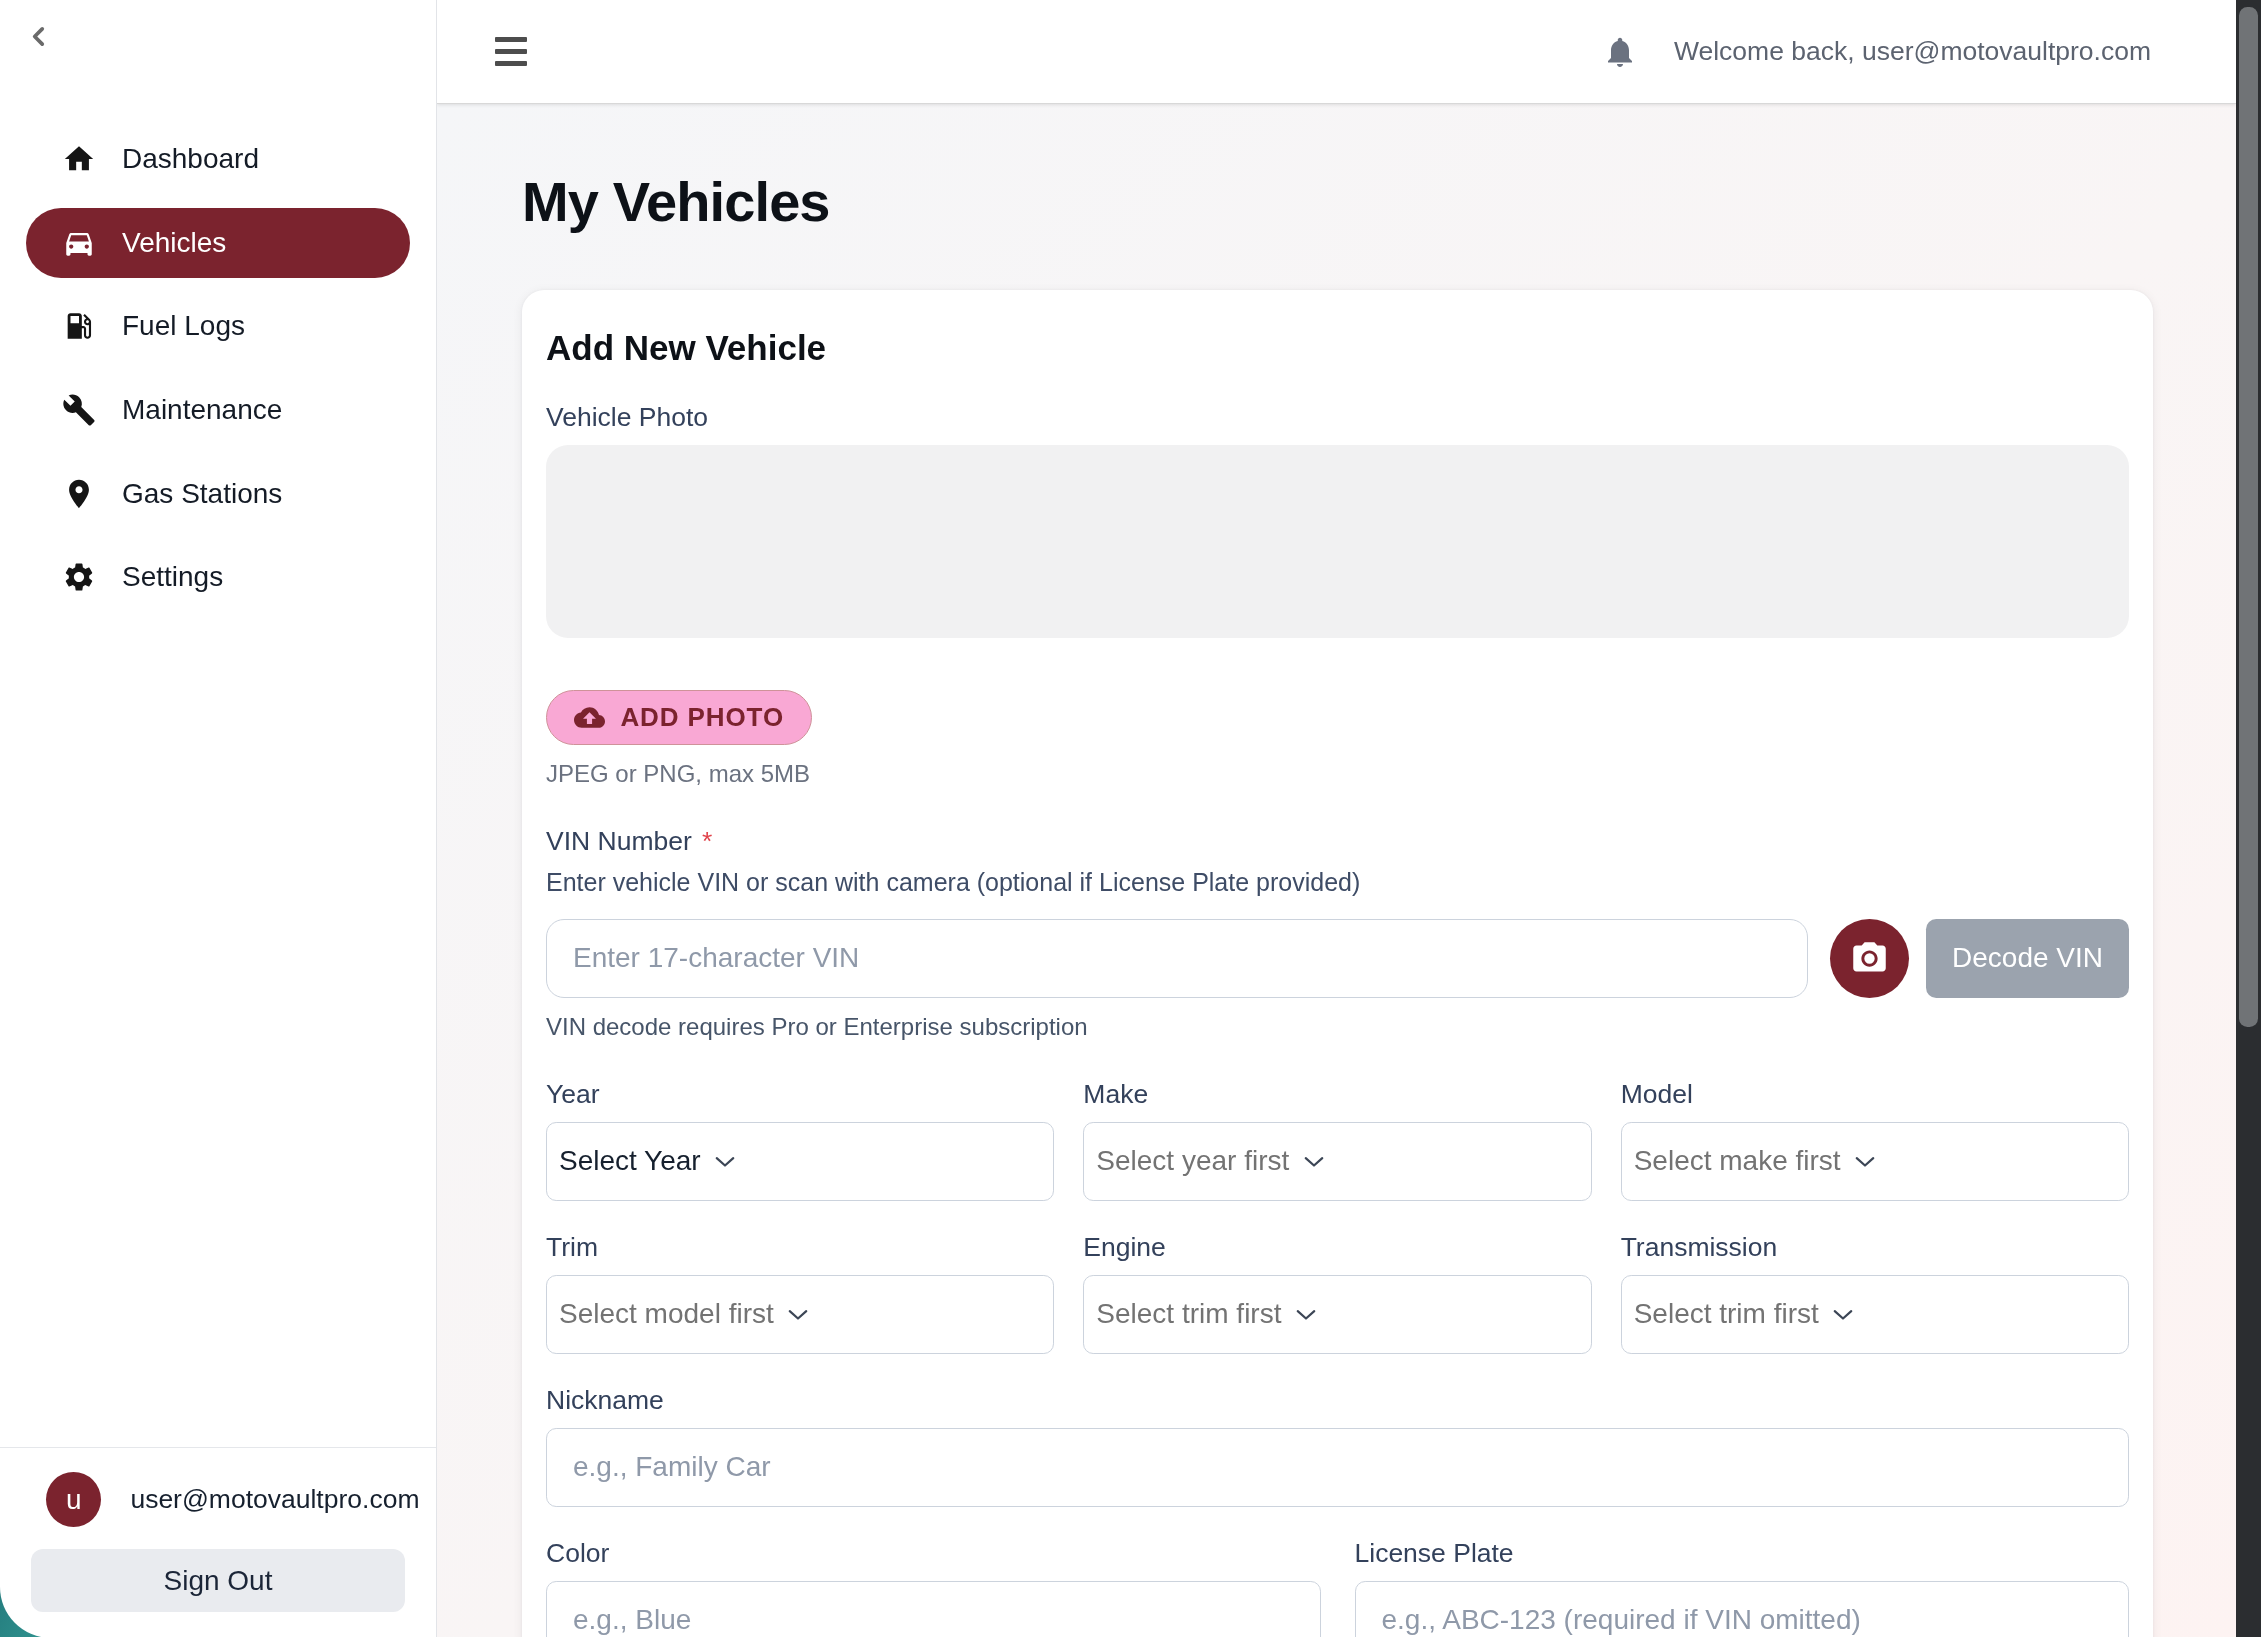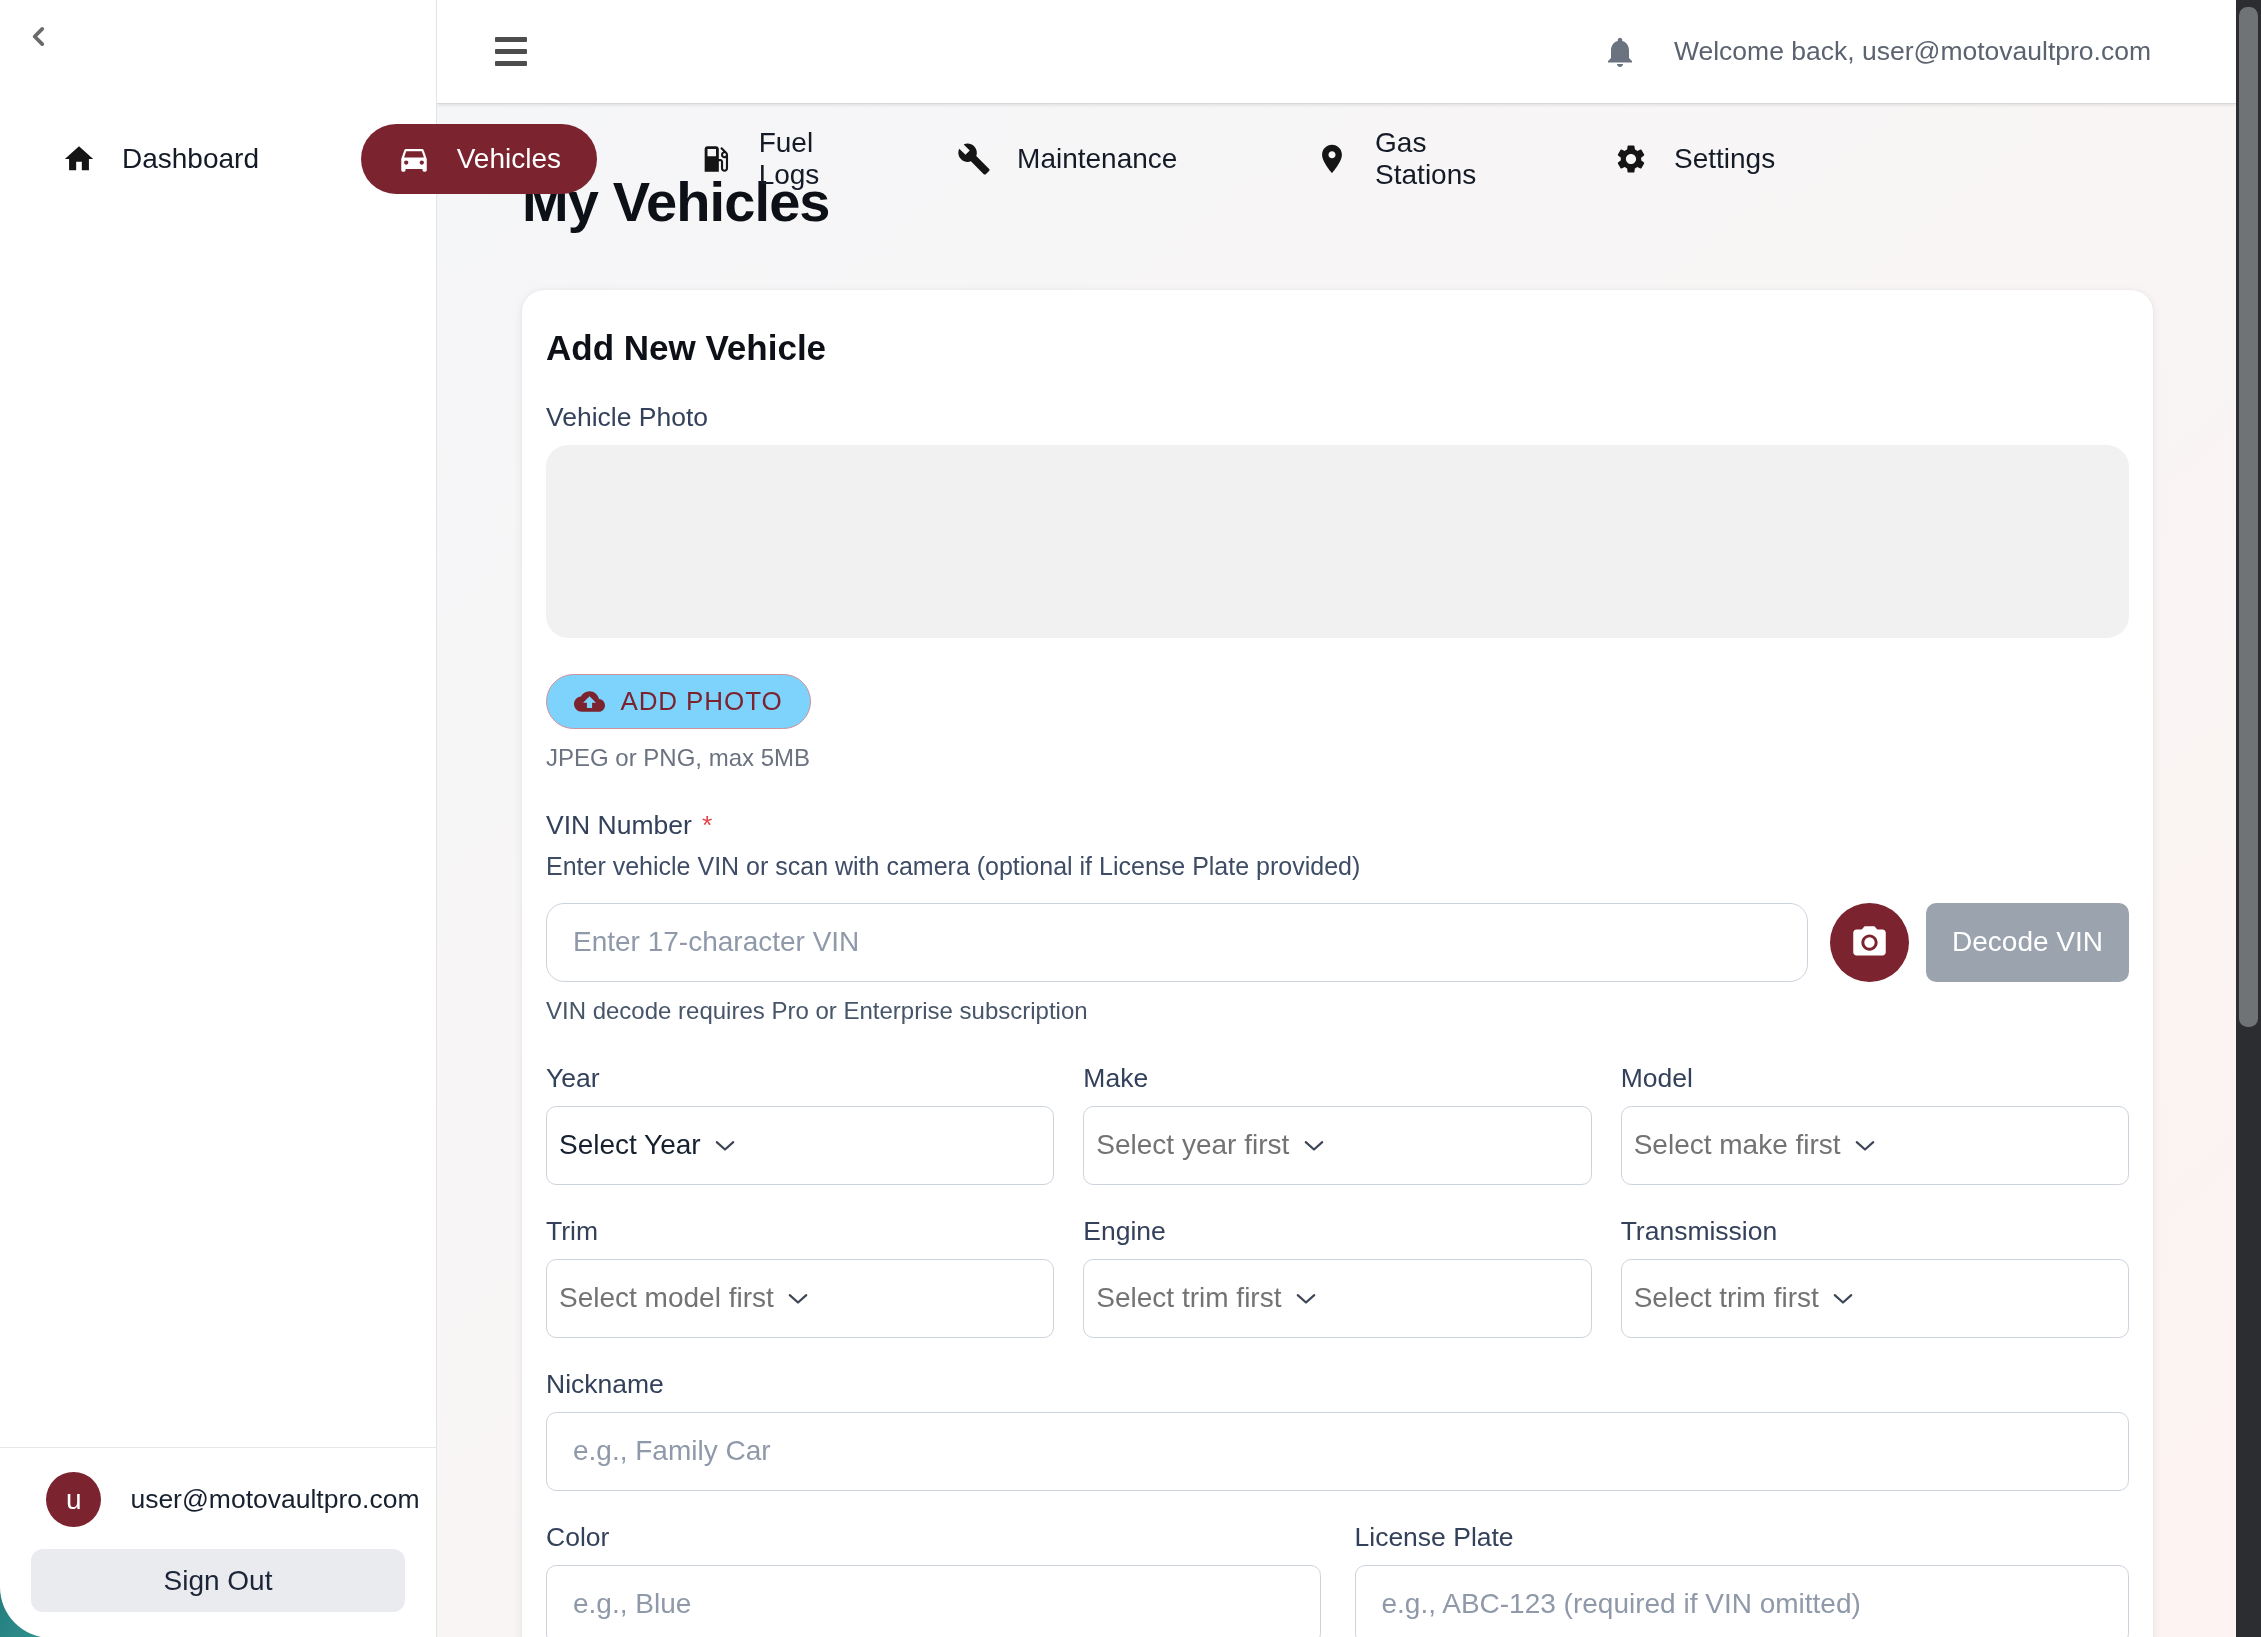--- a/index.html
+++ b/index.html
@@ -27,21 +27,21 @@
     padding:10.2px 20.5px 12px; text-align:center;
   }
   .logo-title {
     font-size:34px; font-weight:900; font-style:italic; letter-spacing:2.6px; line-height:1;
     background:linear-gradient(180deg,#ffffff 0%,#d3d6da 40%,#989ea6 55%,#eceef0 100%);
     -webkit-background-clip:text; background-clip:text; color:transparent;
   }
   .logo-subtitle { margin-top:6.8px; font-size:10.7px; font-weight:700; font-style:italic; letter-spacing:5.6px; color:#c7cbd0; }
   .collapse-btn { background:none; border:none; cursor:pointer; display:flex; align-items:center; }
 
-  .nav { margin-top:73px; display:flex; flex-direction:row; gap:13.7px; }
+  .nav { margin-top:73px; display:flex; flex-direction:column; gap:13.7px; }
   .nav-item {
     display:flex; align-items:center; gap:26px; height:70px; margin:0 26px; padding:0 36px;
     border-radius:853px; font-size:28px; color:#141b26; cursor:pointer;
   }
   .nav-item .nav-icon { width:34px; height:34px; flex:none; display:flex; }
   .nav-item svg { width:34px; height:34px; fill:#151515; }
   .nav-item.active { background:#7b232e; color:#ffffff; font-weight:500; }
   .nav-item.active svg { fill:#ffffff; }
 
   .sidebar-footer { margin-top:auto; border-top:0.9px solid #e5e7eb; padding:24px 31px 26px; }
@@ -79,22 +79,22 @@
   .card {
     width:1631px; background:#fff; border-radius:22px; padding:38px 24px 68px;
     box-shadow:0 2.6px 10.2px rgba(15,23,42,0.07), 0 0.9px 2.6px rgba(15,23,42,0.05);
   }
   .card-title { font-size:35px; font-weight:700; color:#0d1117; margin-bottom:34px; }
 
   .label { font-size:26.5px; color:#33415b; margin-bottom:12px; }
   .photo-box { height:193px; background:#f1f1f2; border-radius:22px; margin-bottom:36px; }
   .addphoto-btn {
     display:inline-flex; align-items:center; gap:15.4px; height:55px; padding:0 27px;
-    border:1.7px solid #cf9299; border-radius:853px; background:#7dd3fc;
-    color:#7b232e; font-weight:400; font-size:26px; letter-spacing:0.9px; cursor:pointer; font-family:inherit;
+    border:1.7px solid #cf9299; border-radius:853px; background:#f9a8d4;
+    color:#7b232e; font-weight:700; font-size:26px; letter-spacing:0.9px; cursor:pointer; font-family:inherit;margin-top:16px;
   }
   .addphoto-btn svg { width:31px; height:31px; fill:#7b232e; }
   .photo-hint { font-size:24px; color:#6b7280; margin:15.4px 0 38px; }
 
   .vin-label-row { display:flex; gap:10.2px; font-size:26.5px; color:#33415b; margin-bottom:10.2px; }
   .req { color:#e0434b; }
   .vin-helper { font-size:25px; color:#3e4c66; margin-bottom:22px; }
   .vin-row { display:flex; align-items:center; margin-bottom:15.4px; }
   .text-input {
     height:79px; width:100%; border:1.7px solid #ccd3dd; border-radius:10.2px; background:#fff;

